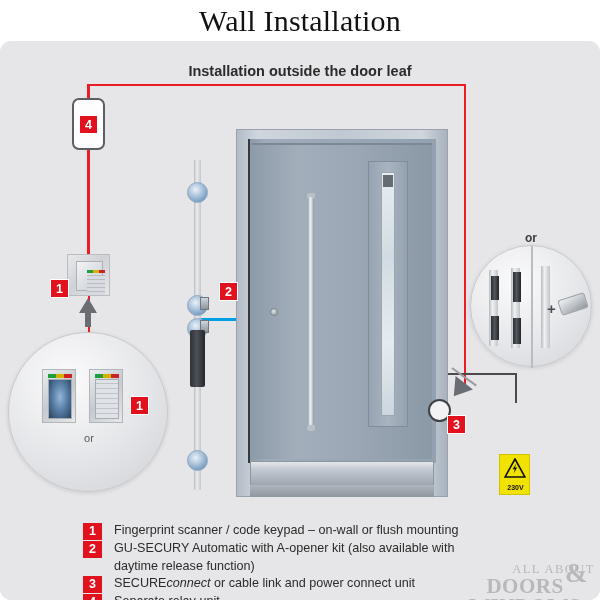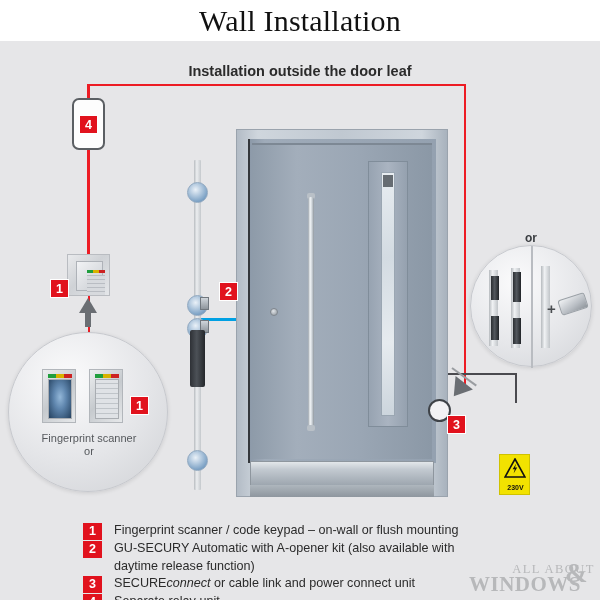--- a/index.html
+++ b/index.html
@@ -17,20 +17,21 @@
     text-align: center;
     font-family: "Liberation Serif", serif;
     font-size: 30px; color: #111; letter-spacing: .2px;
   }
 
   
   .board {
     position: absolute; left: 0; top: 41px; width: 600px; height: 559px;
     background: #e6e6e8;
     overflow: hidden;
+    border-radius: 11px;
   }
   .subtitle {
     position: absolute; left: 0; top: 22px; width: 600px;
     text-align: center; font-size: 14.5px; font-weight: bold; color: #2b2b2b;
   }
 
   
   .red-loop {
     position: absolute; left: 88px; top: 43px; width: 378px; height: 300px;
     border: 2px solid #ed1c24; border-bottom: none;
@@ -348,21 +349,20 @@
     <div class="callout-left">
       <div class="co-device left">
         <div class="co-led"></div>
         <div class="co-screen co-fp"></div>
       </div>
       <div class="co-device right">
         <div class="co-led"></div>
         <div class="co-screen co-kp"></div>
       </div>
       <div class="co-caption">
-        <div>Fingerprint scanner</div>
         <div>or</div>
       </div>
     </div>
     <div class="badge badge-1-co">1</div>
 
     <div class="door-wrap">
       <div class="door-frame"></div>
       <div class="door-frame-inner"></div>
       <div class="door-leaf">
         <div class="door-glass-surround">
@@ -431,18 +431,19 @@
         <div class="legend-text"><span>SECURE</span><i>connect</i><span> or cable link and power connect unit</span></div>
       </div>
       <div class="legend-row">
         <span class="legend-badge">4</span>
         <div class="legend-text">Separate relay unit</div>
       </div>
     </div>
 
     <div class="brand">
       <div class="brand-l1"><span>ALL ABOUT</span><span class="brand-amp">&amp;</span></div>
+      <div class="brand-l2">DOORS</div>
       <div class="brand-l3">WINDOWS</div>
 
     </div>
 
   </div>
 </div>
 
 </body></html>

